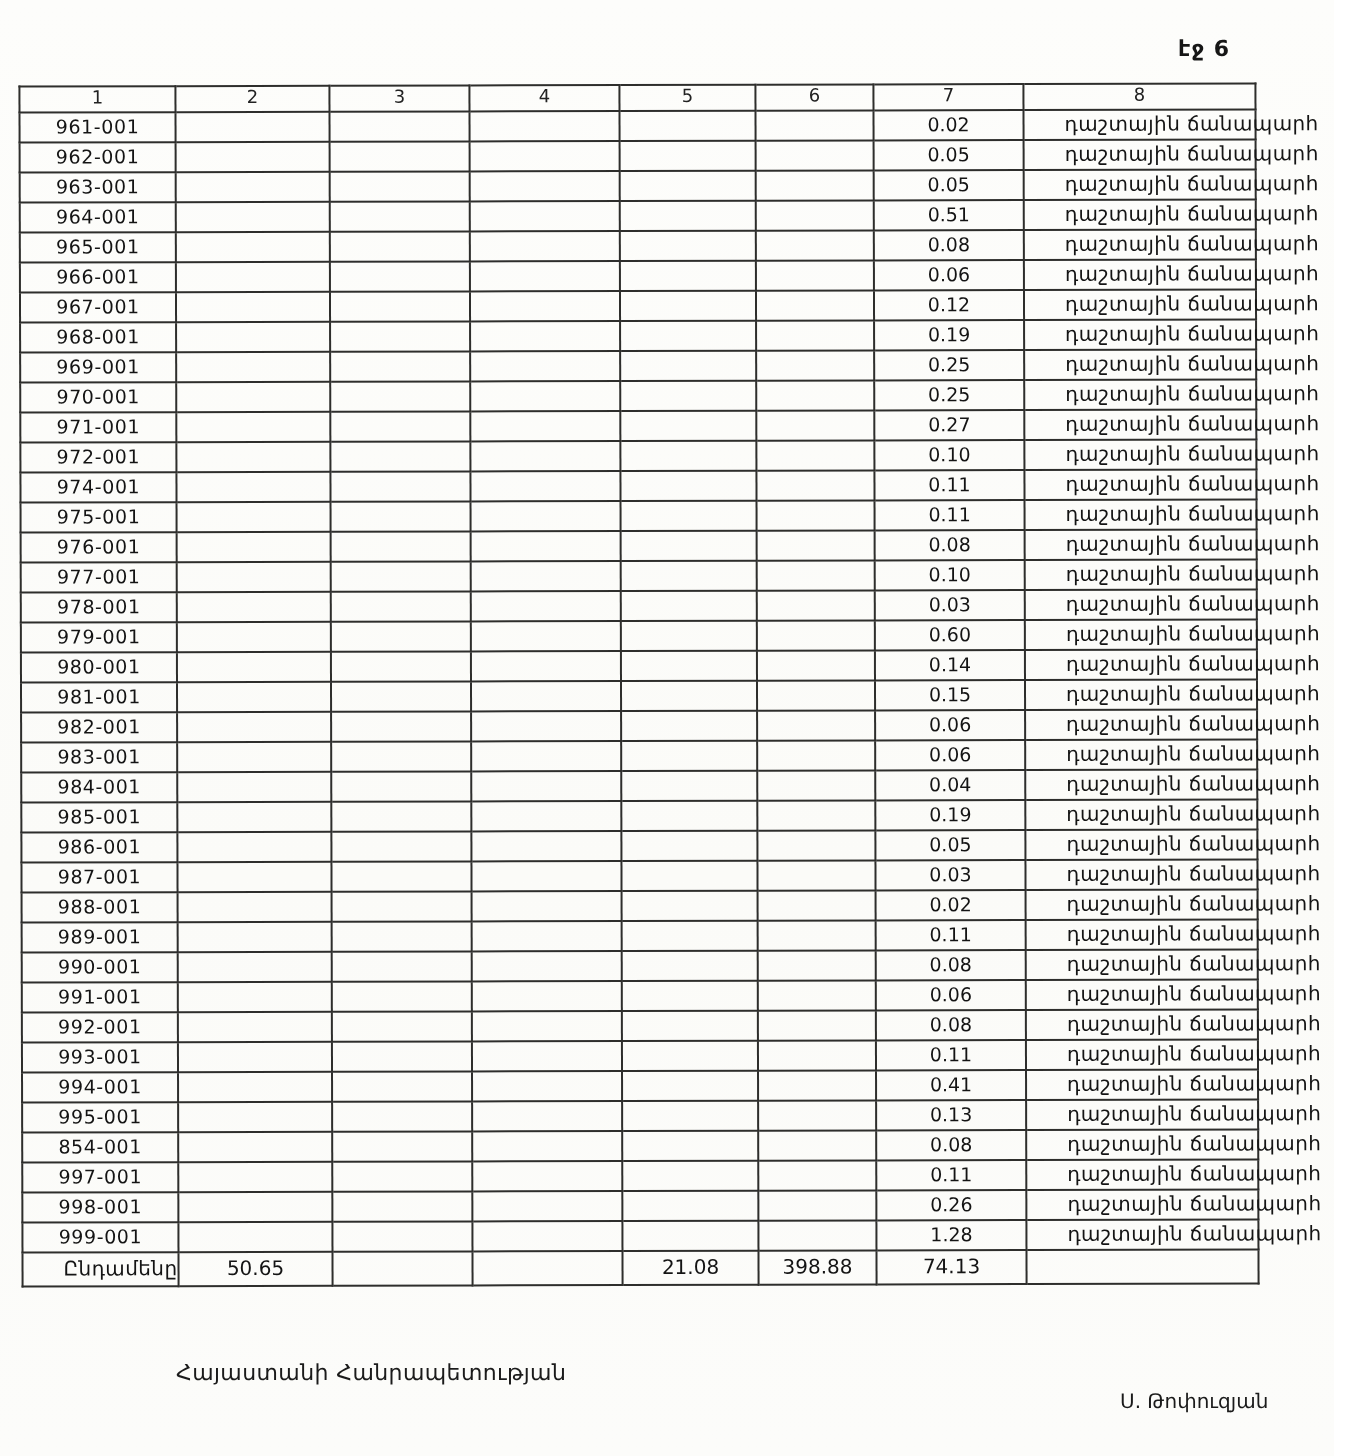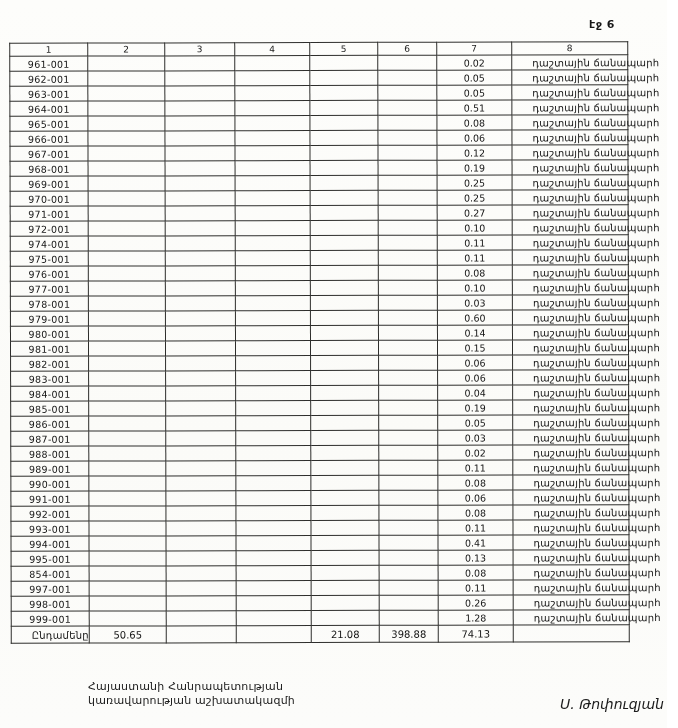--- a/index.html
+++ b/index.html
@@ -76,23 +76,22 @@
     top: 680px;
     font-size: 11px;
     line-height: 13.5px;
     color: #1b1b1b;
     letter-spacing: 0.2px;
   }
   .signer {
     position: absolute;
     left: 560px;
     top: 696px;
-    font-size: 14px;
+    font-size: 10px;
     color: #1b1b1b;
-    font-style: italic;
   }
 </style>
 </head>
 <body>
 
 <div class="scan-page">
 
   <div class="page-label">էջ 6</div>
 
   <div class="doc-table-wrap">
@@ -511,18 +510,17 @@
           <td class="c6">398.88</td>
           <td class="c7">74.13</td>
           <td class="c8"></td>
         </tr>
       </tfoot>
     </table>
   </div>
 
   <div class="footer-block">
     <div>Հայաստանի Հանրապետության</div>
-    <div>կառավարության աշխատակազմի</div>
   </div>
 
   <div class="signer">Ս. Թոփուզյան</div>
 
 </div>
 
 </body></html>

